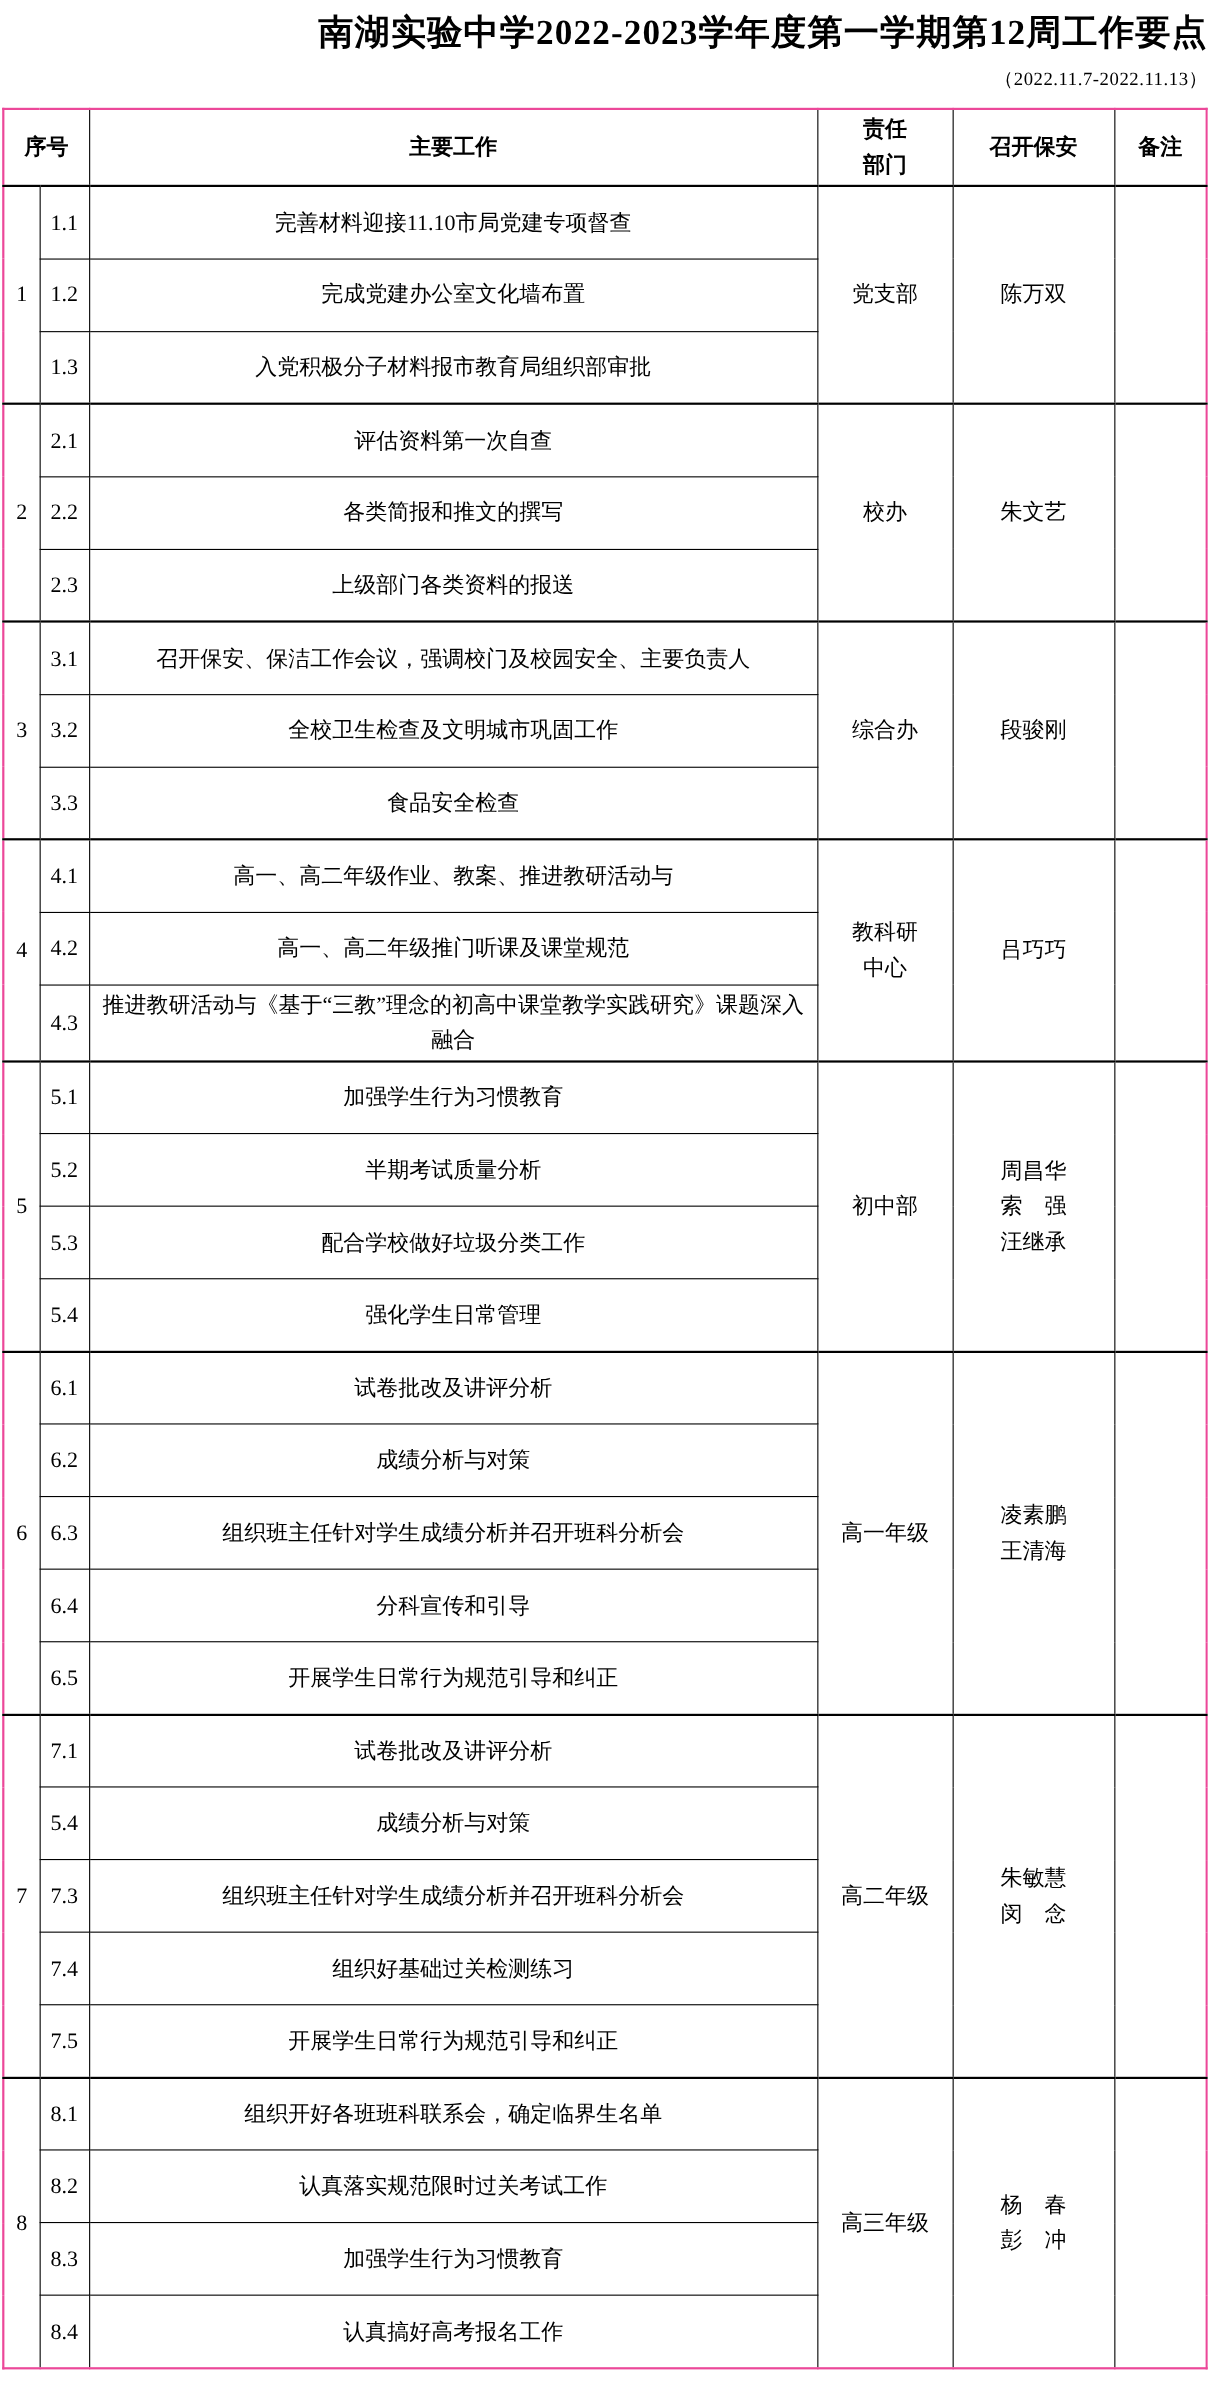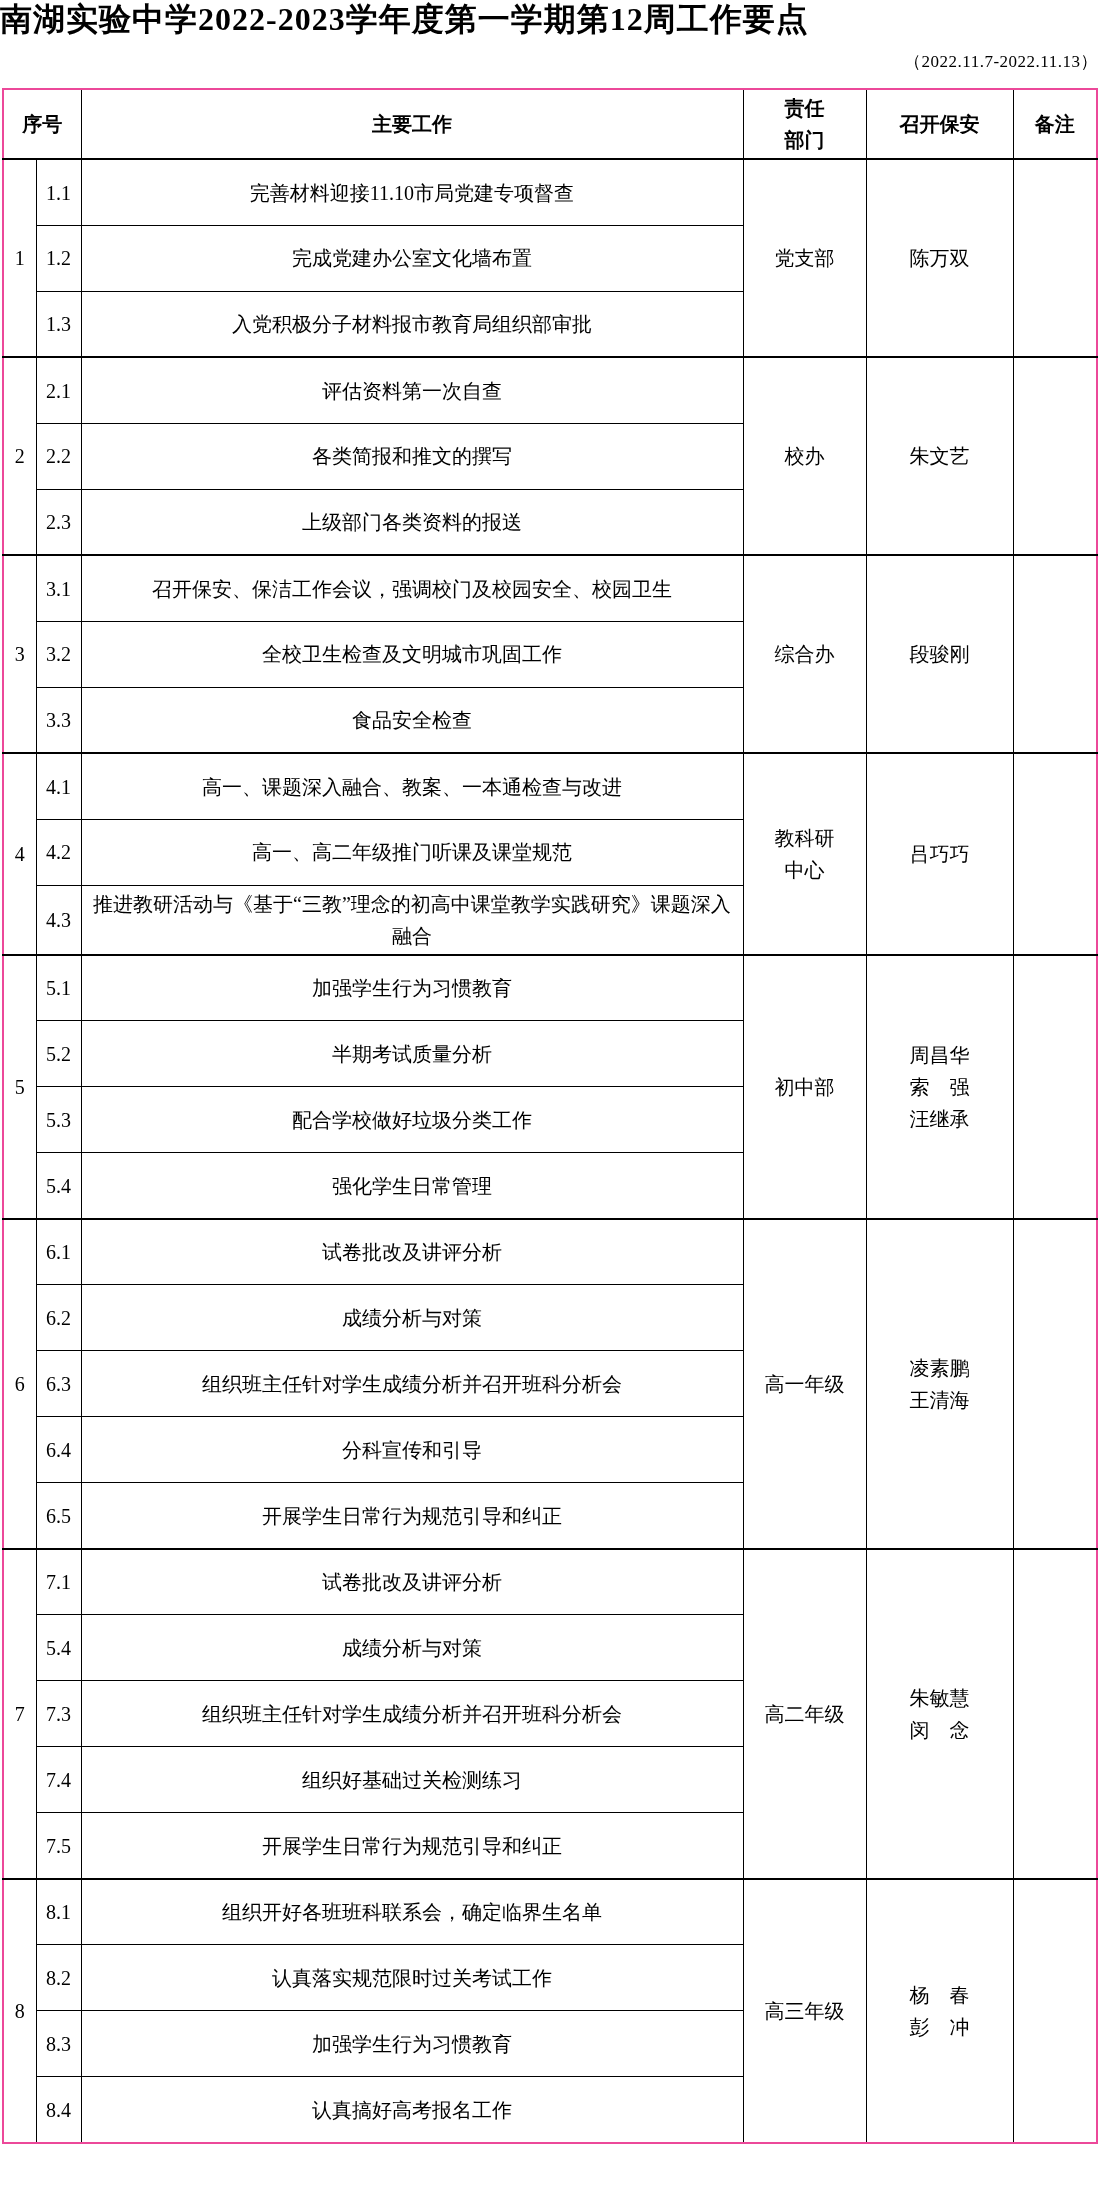--- a/index.html
+++ b/index.html
@@ -2,23 +2,24 @@
 <html><head>
 <meta charset="utf-8">
 <style>
   html,body{margin:0;padding:0;background:#ffffff;}
   body{
     width:1098px;height:2185px;
     font-family:"Liberation Serif","DejaVu Serif",serif;
     color:#000;
   }
   .title{
-    text-align:left;
+    text-align:right;
     font-size:32px;
     font-weight:bold;
+    padding-top:10px;
     letter-spacing:1px;
     line-height:1.2;
   }
   .subtitle{
     text-align:right;
     font-size:17px;
     margin-top:12px;
     letter-spacing:0.5px;
   }
   table.work-table{
@@ -100,38 +101,38 @@
       <td>各类简报和推文的撰写</td>
     </tr>
     <tr>
       <td>2.3</td>
       <td>上级部门各类资料的报送</td>
     </tr>
 
     <tr class="gs">
       <td rowspan="3">3</td>
       <td>3.1</td>
-      <td>召开保安、保洁工作会议，强调校门及校园安全、校园卫生</td>
+      <td>召开保安、保洁工作会议，强调校门及校园安全、主要负责人</td>
       <td rowspan="3">综合办</td>
       <td rowspan="3">段骏刚</td>
       <td rowspan="3"></td>
     </tr>
     <tr>
       <td>3.2</td>
       <td>全校卫生检查及文明城市巩固工作</td>
     </tr>
     <tr>
       <td>3.3</td>
       <td>食品安全检查</td>
     </tr>
 
     <tr class="gs">
       <td rowspan="3">4</td>
       <td>4.1</td>
-      <td>高一、课题深入融合、教案、一本通检查与改进</td>
+      <td>高一、高二年级作业、教案、推进教研活动与</td>
       <td rowspan="3">教科研
 中心</td>
       <td rowspan="3">吕巧巧</td>
       <td rowspan="3"></td>
     </tr>
     <tr>
       <td>4.2</td>
       <td>高一、高二年级推门听课及课堂规范</td>
     </tr>
     <tr>

